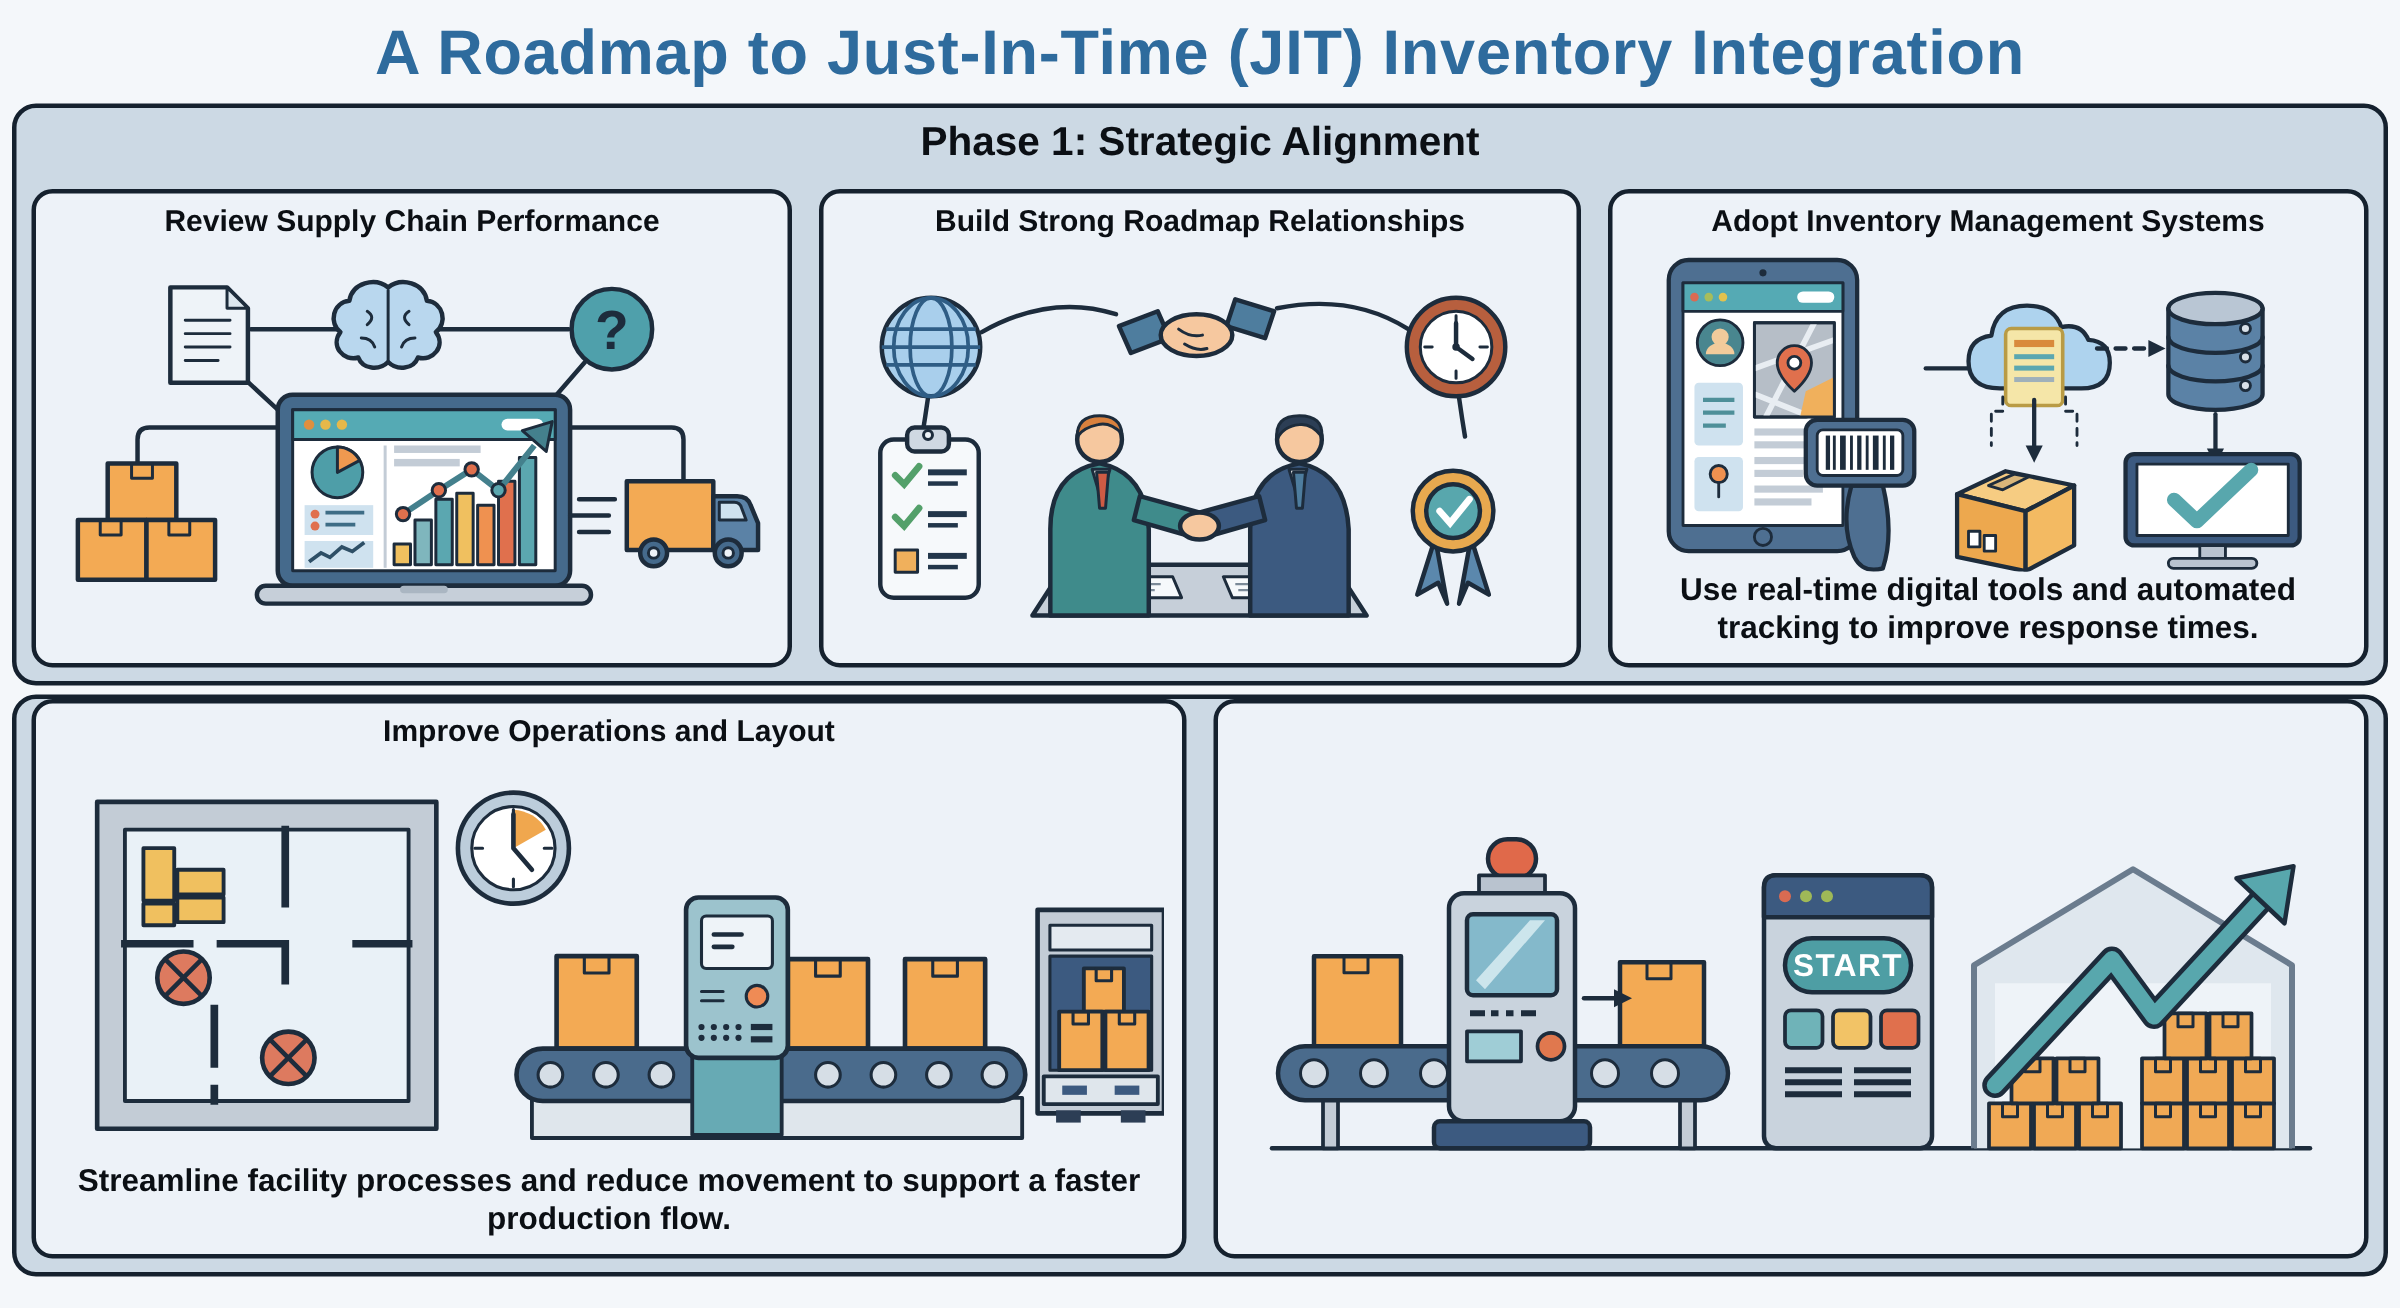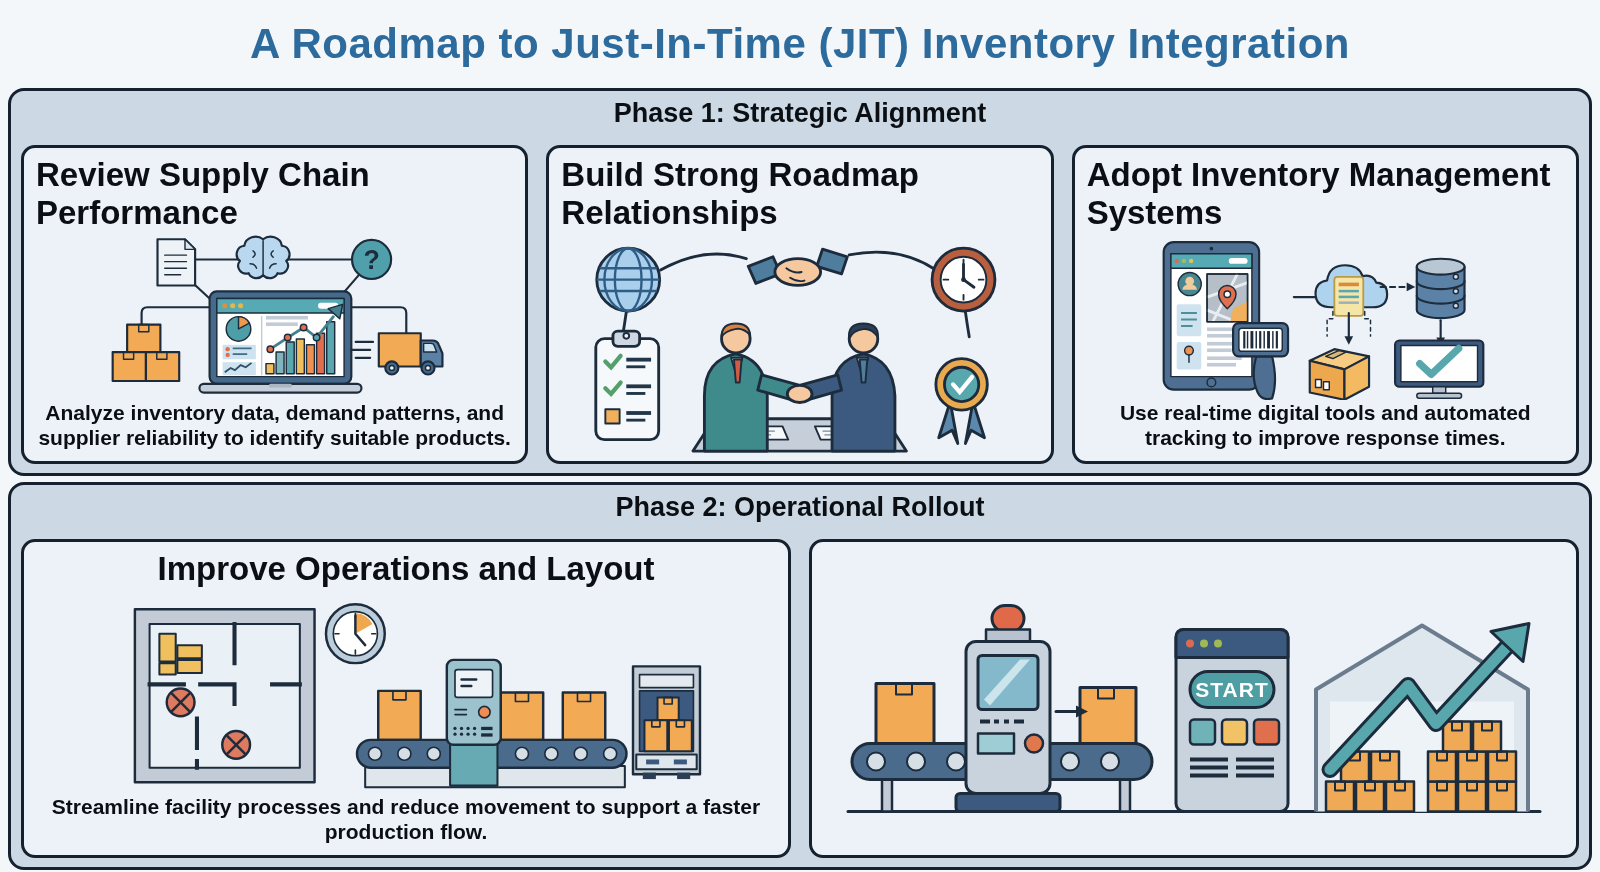--- a/index.html
+++ b/index.html
@@ -3,40 +3,40 @@
 <meta charset="utf-8">
 <style>
   html,body{margin:0;padding:0;}
   body{
     width:1600px;height:872px;overflow:hidden;position:relative;
     background:#f4f7fa;
     font-family:"Liberation Sans",sans-serif;
     color:#0b0f14;
   }
   .main-title{
-    margin:0;height:88px;display:flex;align-items:center;justify-content:center;
+    margin:0;height:69px;display:flex;align-items:center;justify-content:center;
     font-size:42px;font-weight:bold;color:#2e6b9d;letter-spacing:.5px;
   }
   .phase{
     margin:0 8px 6px;height:388px;box-sizing:border-box;
     background:#ccd9e4;border:3px solid #15212e;border-radius:16px;
     display:flex;flex-direction:column;gap:11px;
   }
   .phase-label{
     text-align:center;font-weight:bold;font-size:27px;color:#0b0f14;
     padding:7px 0 5px;flex:0 0 auto;
   }
   .cards{display:flex;gap:18px;padding:0 10px 9px;flex:1;min-height:0;}
   .card{
     flex:1;min-width:0;box-sizing:border-box;
     background:#edf2f8;border:3px solid #15212e;border-radius:14px;
     display:flex;flex-direction:column;align-items:center;
     padding:6px 12px 8px;
   }
-  .card-title{font-size:33px;font-weight:bold;text-align:left;margin:2px 0 0;flex:0 0 auto;}
+  .card-title{font-size:20px;font-weight:bold;text-align:right;margin:2px 0 0;flex:0 0 auto;}
   .card-art{flex:1;min-height:0;width:100%;display:flex;align-items:center;justify-content:center;}
   .card-art svg{display:block;width:100%;height:100%;}
   .card-desc{font-size:21px;font-weight:bold;text-align:center;line-height:1.22;margin:0 0 2px;flex:0 0 auto;}
 
   
   .o  {stroke:#1d2c3c;stroke-width:3;stroke-linejoin:round;stroke-linecap:round;}
   .o2 {stroke:#1d2c3c;stroke-width:2;stroke-linejoin:round;stroke-linecap:round;}
   .o2b{stroke:#1d2c3c;stroke-width:2.5;stroke-linejoin:round;stroke-linecap:round;}
   .ln2{stroke:#1d2c3c;stroke-width:2;fill:none;stroke-linecap:round;}
   .ln3{stroke:#1d2c3c;stroke-width:3;fill:none;stroke-linecap:round;}
@@ -120,21 +120,20 @@
             <rect x="384" y="140" width="58" height="46" fill="#f3aa54" class="o"></rect>
             <path d="M442,150 h16 q7,0 9,6 l5,12 v18 h-30 z" fill="#5b82a6" class="o"></path>
             <path d="M446,154 h10 q4,0 5,4 l3,8 h-18 z" fill="#cfe2ef" class="o2"></path>
             <circle cx="402" cy="188" r="9" fill="#456a8c" class="o"></circle>
               <circle cx="402" cy="188" r="3.5" fill="#eef3f8" class="o2"></circle>
             <circle cx="452" cy="188" r="9" fill="#456a8c" class="o"></circle>
               <circle cx="452" cy="188" r="3.5" fill="#eef3f8" class="o2"></circle>
           </g>
         </svg>
       </div>
-      <div class="card-desc">Analyze inventory data, demand patterns, and supplier reliability to identify suitable products.</div>
     </div>
 
     <div class="card">
       <div class="card-title">Build Strong Roadmap Relationships</div>
       <div class="card-art">
         <svg viewBox="0 0 480 232" preserveAspectRatio="xMidYMid meet">
           <path class="ln3" d="M94,40 Q140,14 184,28 M292,24 Q342,14 380,38 M58,84 Q56,98 54,110 M414,84 Q416,98 418,110"></path>
           <g>
             <circle cx="60" cy="50" r="33" fill="#a9cfec" class="o"></circle>
             <ellipse cx="60" cy="50" rx="14" ry="33" class="lnB"></ellipse>
@@ -297,21 +296,20 @@
           </g>
         </svg>
       </div>
       <div class="card-desc">Use real-time digital tools and automated tracking to improve response times.</div>
     </div>
 
   </div>
 </section>
 
 <section class="phase">
-  <div class="phase-label">Phase 2: Operational Rollout</div>
   <div class="cards">
 
     <div class="card">
       <div class="card-title">Improve Operations and Layout</div>
       <div class="card-art">
         <svg viewBox="0 0 720 252" preserveAspectRatio="xMidYMid meet">
           <g>
             <rect x="28" y="26" width="220" height="212" fill="#c3ccd6" class="o"></rect>
             <rect x="46" y="44" width="184" height="176" fill="#e9f1f7" class="o2b"></rect>
             <path class="w" d="M150,44 V92 M150,118 V142 M46,118 H88 M108,118 H150 M196,118 H230 M104,160 V196 M104,212 V220"></path>

